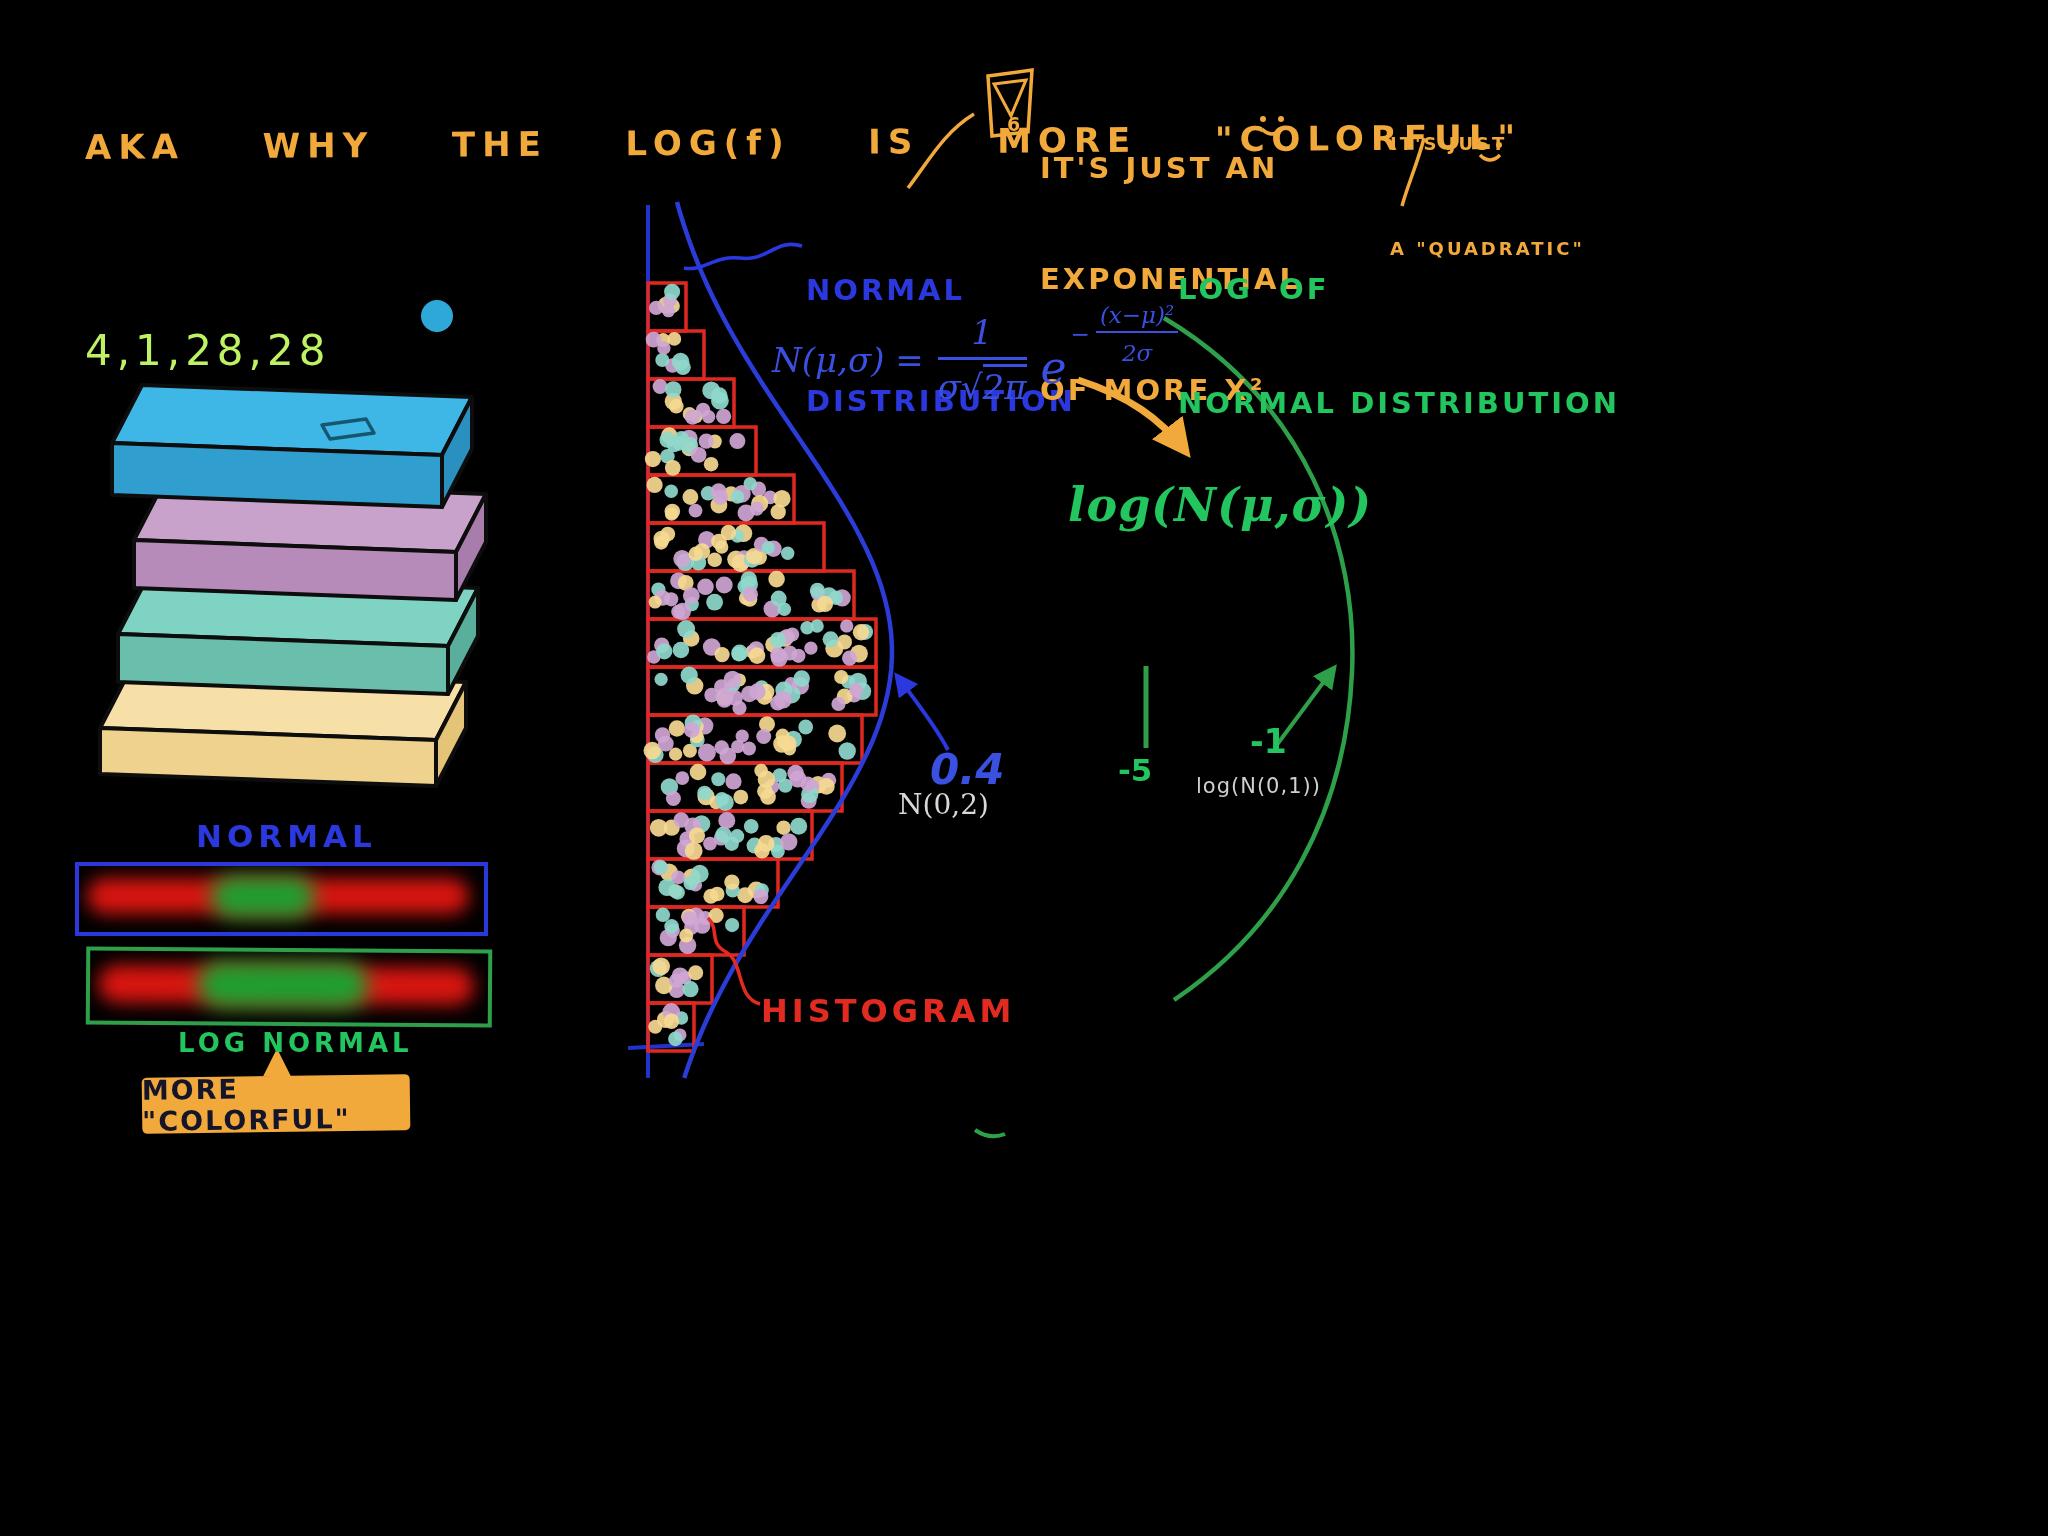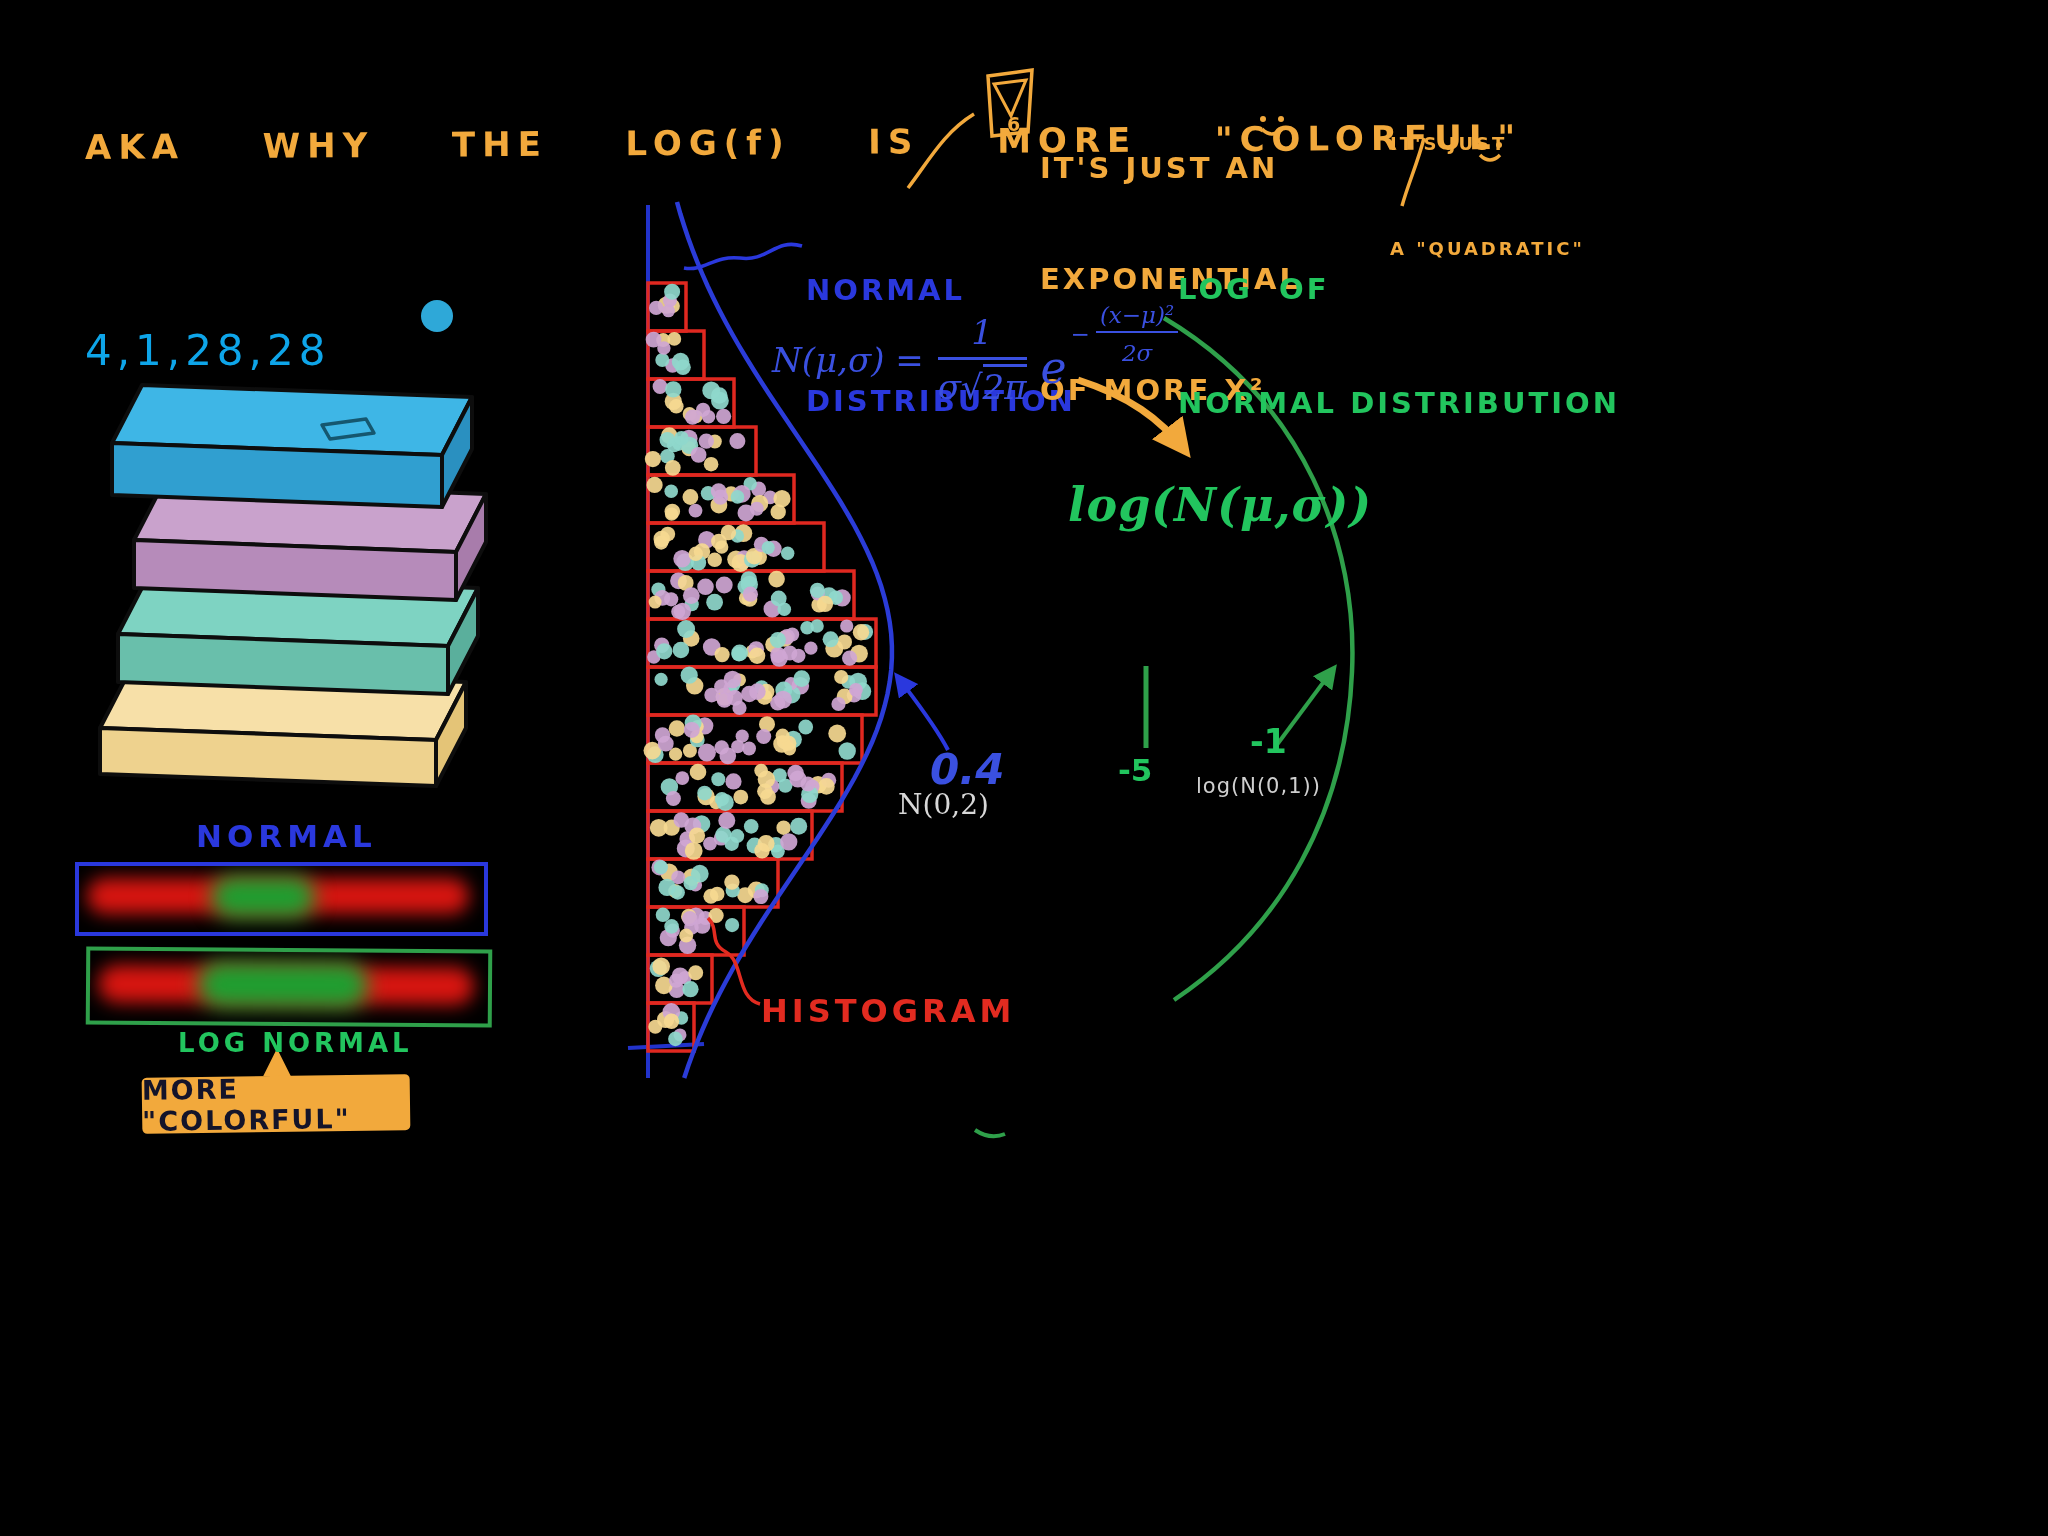--- a/index.html
+++ b/index.html
@@ -4,21 +4,21 @@
 <style>
   html,body{margin:0;padding:0;background:#000;}
   #canvas{position:relative;width:2048px;height:1536px;background:#000;overflow:hidden;
           font-family:"DejaVu Sans",sans-serif;}
   #draw{position:absolute;inset:0;}
   .txt{position:absolute;font-weight:700;white-space:pre;}
   .orange{color:#f2a93c;}
   .blue{color:#3a50e0;}
   .green{color:#22c55e;}
   .red{color:#e22b20;}
-  .gray{color:#0ea5e9;}
+  .gray{color:#bef264;}
   .lightgray{color:#d8d8d8;}
 
   #title{left:85px;top:122px;font-size:34px;letter-spacing:7px;word-spacing:20px;transform:rotate(-0.4deg);}
   #tensor{left:85px;top:326px;font-size:42px;letter-spacing:5px;font-weight:400;}
 
   #normal-strip-label{left:196px;top:818px;font-size:31px;letter-spacing:5px;color:#2a38dd;}
   #log-normal-label{left:178px;top:1028px;font-size:26px;letter-spacing:4px;}
 
   .strip-box{position:absolute;overflow:hidden;}
   #normal-strip{left:75px;top:862px;width:405px;height:66px;border:4px solid #2a38dd;}

